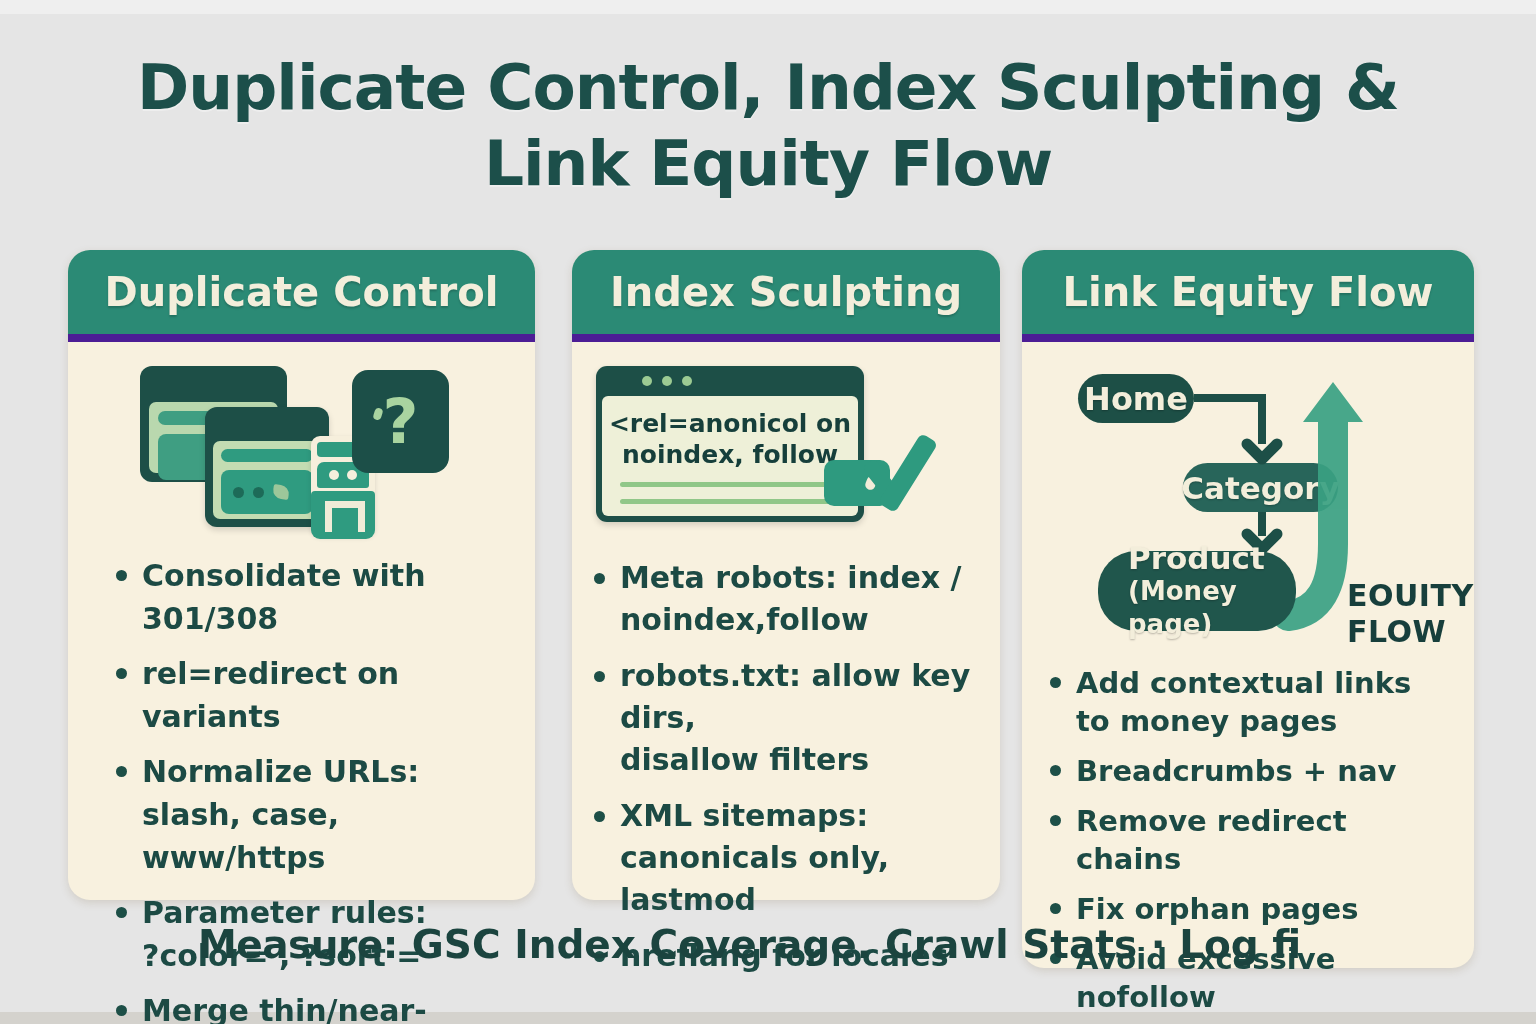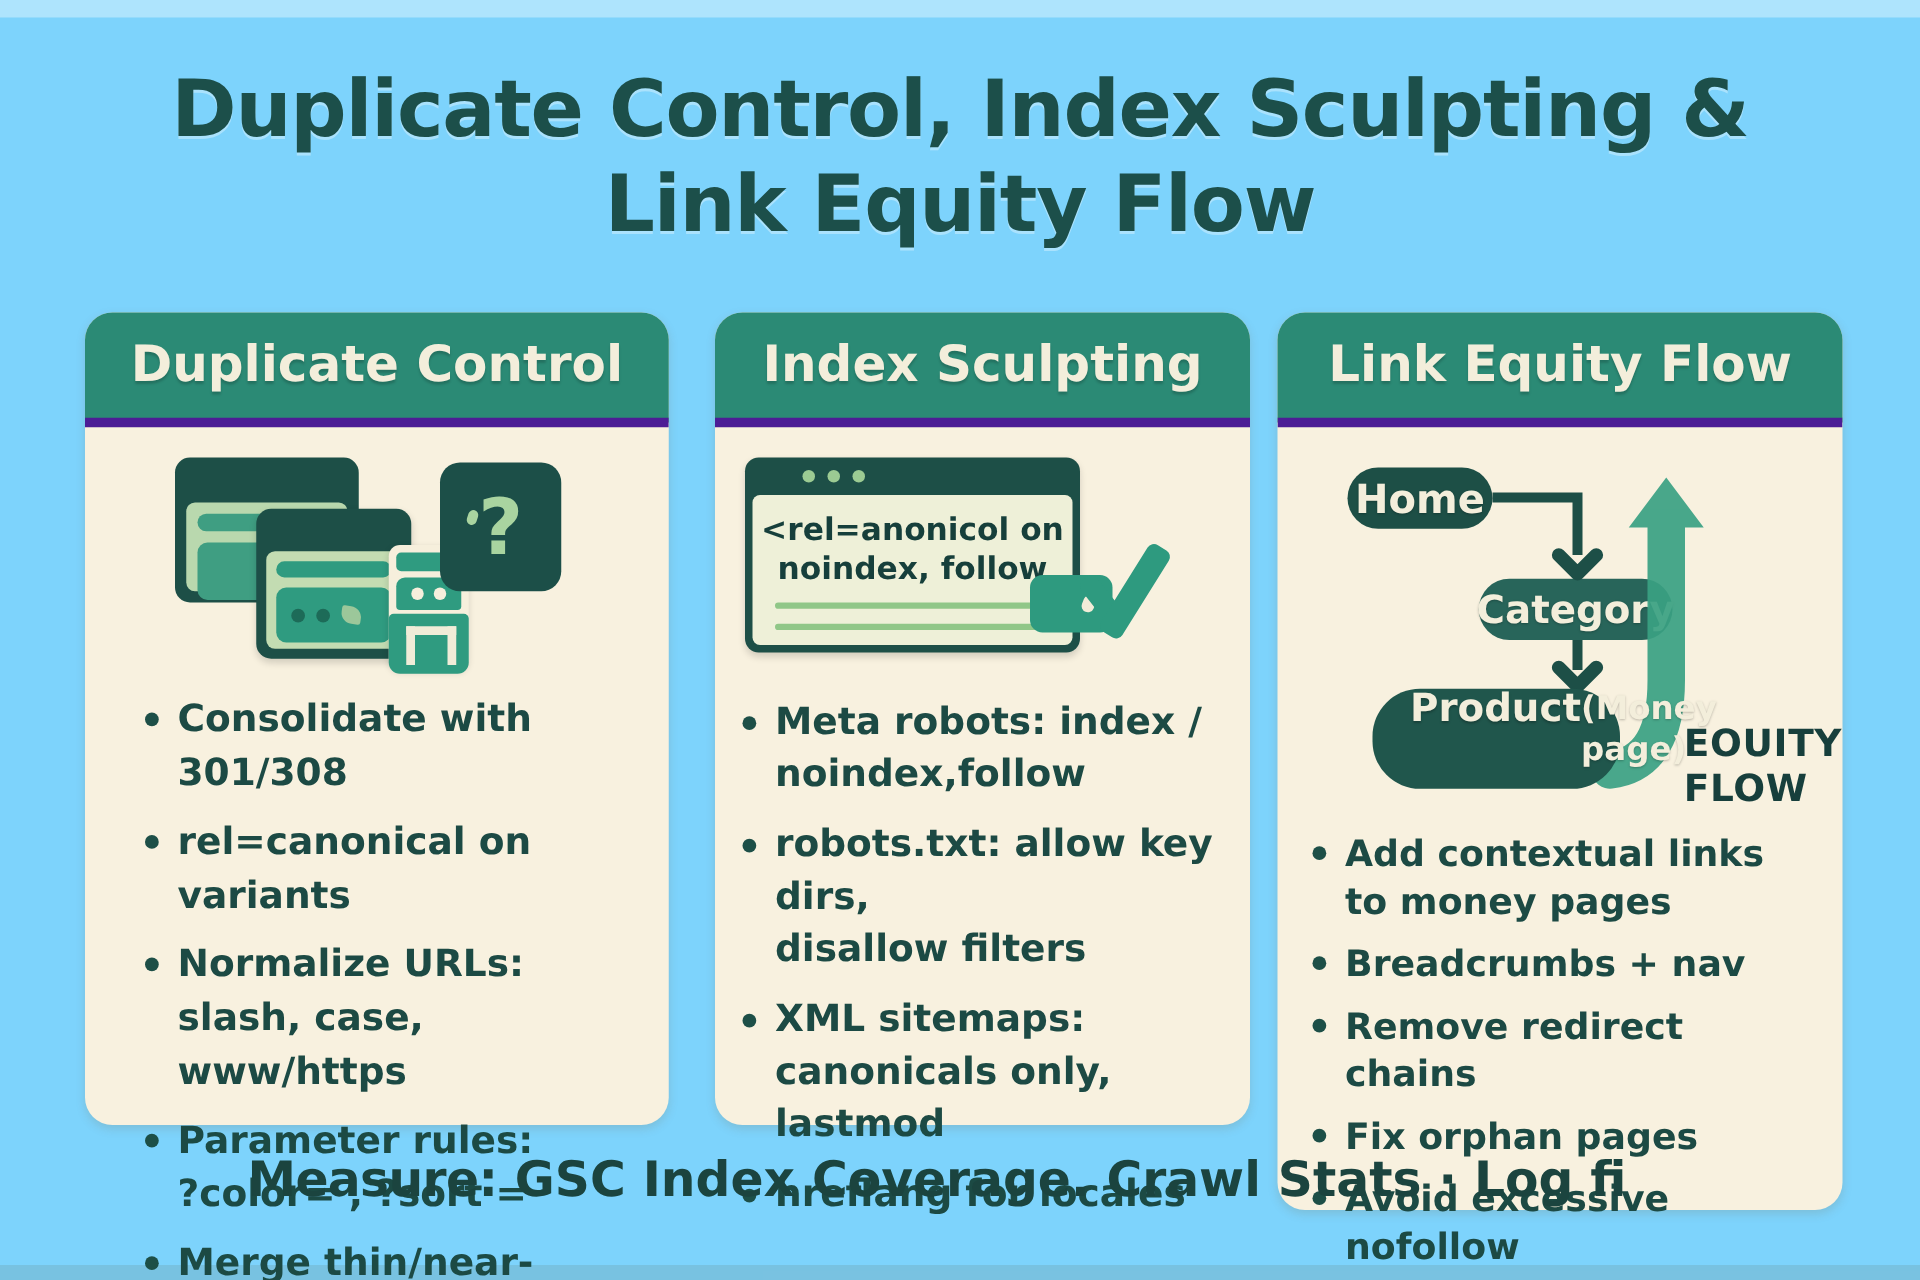--- a/index.html
+++ b/index.html
@@ -1,18 +1,18 @@
 <!DOCTYPE html>
 <html><head>
 <meta charset="utf-8">
 <style>
   html,body{margin:0;padding:0;}
   .stage{
     position:relative; width:1536px; height:1024px; overflow:hidden;
-    background:#7dd3fc;
+    background:#e5e5e5;
     font-family:"DejaVu Sans","Liberation Sans",sans-serif;
     color:#1c4a44;
   }
   .top-band{position:absolute;left:0;top:0;width:100%;height:14px;background:rgba(255,255,255,.38);}
   .bottom-band{position:absolute;left:0;bottom:0;width:100%;height:12px;background:rgba(90,70,30,.12);}
 
   .page-title{
     position:absolute; left:0; top:50px; width:100%;
     text-align:center; font-weight:800; font-size:63px; line-height:76px;
     letter-spacing:-1px; color:#1c4f4a;
@@ -115,22 +115,22 @@
 
   
   .flow{position:relative; height:322px;}
   .flow svg{position:absolute; left:0; top:0;}
   .pill{position:absolute; display:flex; align-items:center; justify-content:center;
     color:#f3eedb; font-weight:800; border-radius:26px;
     text-shadow:0 1px 2px rgba(0,0,0,.25);}
   .pill-home{left:56px; top:32px; width:116px; height:49px; background:#1d4f46; font-size:32px;}
   .pill-category{left:161px; top:121px; width:155px; height:49px; background:#28655a; font-size:31px;}
   .pill-product{left:76px; top:209px; width:198px; height:80px; background:#20564c;
-    border-radius:38px; flex-direction:row; align-items:flex-start; padding-left:30px;
-    box-sizing:border-box; justify-content:flex-start; font-size:31px; line-height:33px;}
+    border-radius:38px; flex-direction:column; align-items:flex-start; padding-left:30px;
+    box-sizing:border-box; justify-content:center; font-size:31px; line-height:33px;}
   .pill-product .sub{font-size:26px; font-weight:700;}
   .equity-label{position:absolute; left:325px; top:236px; font-size:30px; font-weight:800;
     color:#173f3c; line-height:36px; letter-spacing:.5px;}
 
   
   .measure{position:absolute; left:198px; top:922px; white-space:nowrap;
     font-size:39px; color:#1b443f; font-weight:700;}
   .measure .lbl{font-weight:800; margin-right:14px; letter-spacing:-.5px;}
 </style>
 </head>
@@ -177,21 +177,21 @@
             <div class="glyph"></div>
           </div>
         </div>
         <div class="q-square">
           <div class="tick"></div>
           <span class="q">?</span>
         </div>
       </div>
       <ul class="bullets">
         <li>Consolidate with 301/308</li>
-        <li>rel=canonical on variants</li>
+        <li>rel=redirect on variants</li>
         <li>Normalize URLs:
 slash, case, www/https</li>
         <li>Parameter rules:
 ?color= , ?sort =</li>
         <li>Merge thin/near-duplicate
 pages</li>
       </ul>
     </div>
   </div>
 

